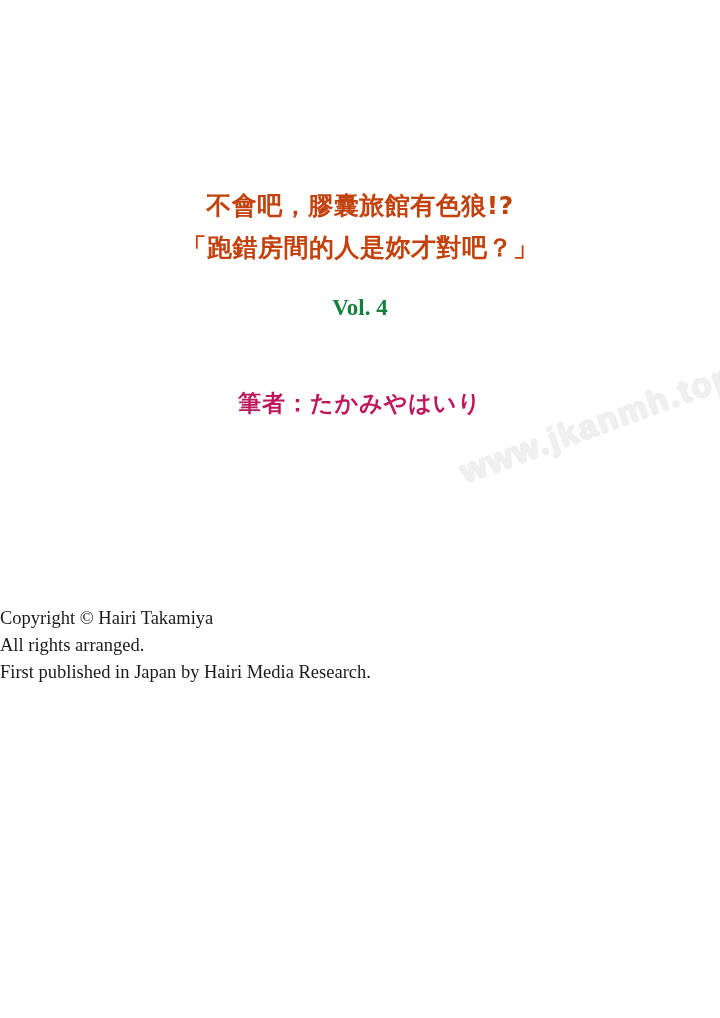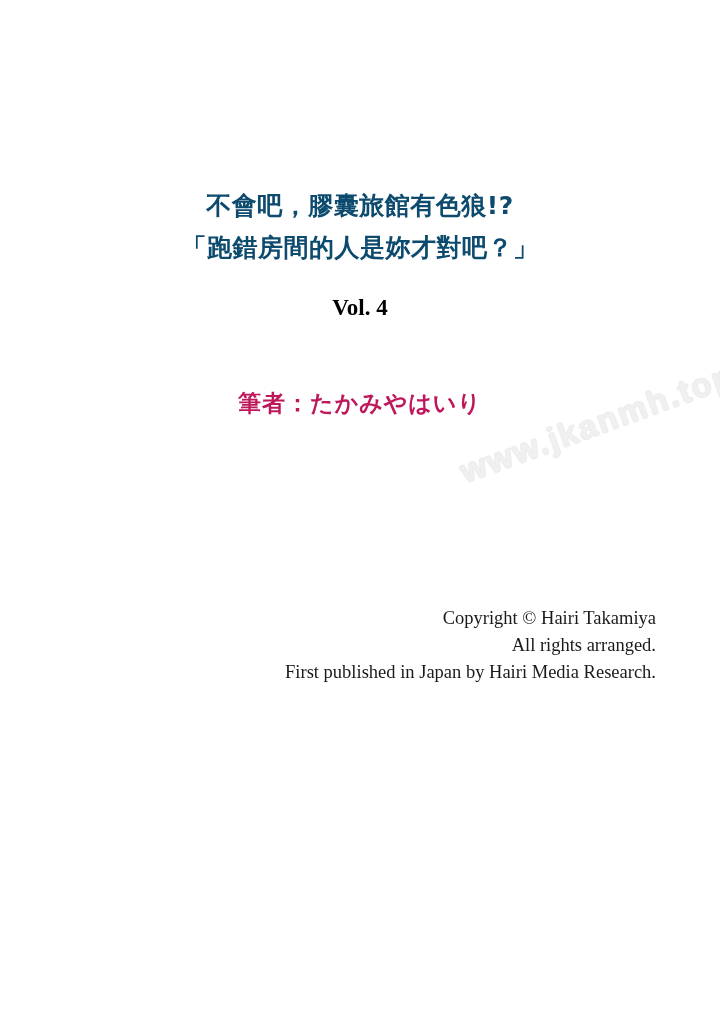--- a/index.html
+++ b/index.html
@@ -51,54 +51,54 @@
     width: 720px;
     text-align: center;
   }
 
   .title-line {
     font-family: "DejaVu Sans", sans-serif;
     font-weight: bold;
     font-size: 25px;
     line-height: 42px;
     letter-spacing: 0.5px;
-    color: #0c4a6e;
+    color: #c2410c;
   }
 
   .volume {
     position: absolute;
     top: 295px;
     left: 0;
     width: 720px;
     text-align: center;
     font-family: "Liberation Serif", serif;
     font-weight: bold;
     font-size: 23px;
-    color: #000000;
+    color: #15803d;
   }
 
   .author {
     position: absolute;
     top: 388px;
     left: 0;
     width: 720px;
     text-align: center;
     font-family: "DejaVu Sans", sans-serif;
     font-weight: bold;
     font-size: 23px;
     letter-spacing: 1px;
     color: #be185d;
   }
 
   .copyright-block {
     position: absolute;
     top: 605px;
     left: 0;
     width: 656px;
-    text-align: right;
+    text-align: left;
   }
 
   .copyright-line {
     font-family: "Liberation Serif", serif;
     font-size: 18.5px;
     line-height: 27px;
     color: #1a1a1a;
   }
 </style>
 </head>

